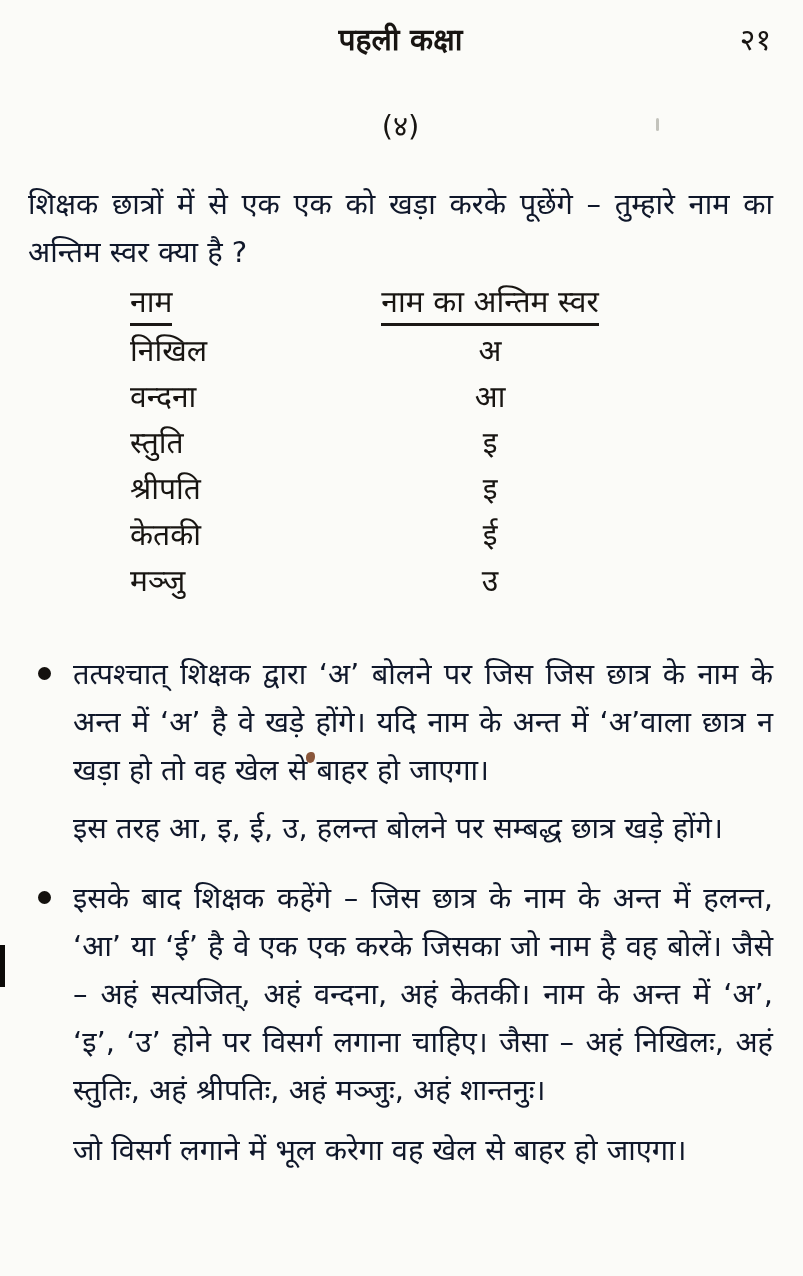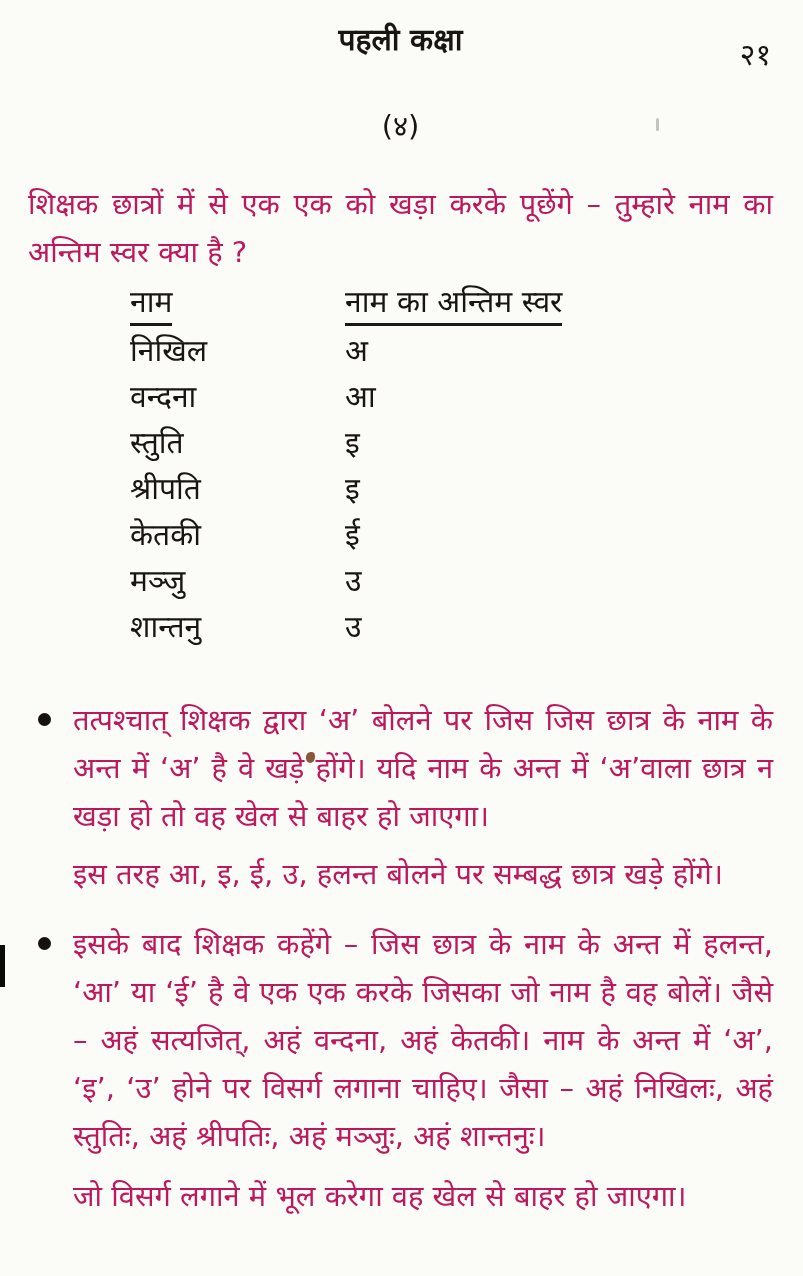--- a/index.html
+++ b/index.html
@@ -24,60 +24,60 @@
     position: relative;
     height: 42px;
     text-align: center;
     font-size: 30px;
     font-weight: 600;
     line-height: 40px;
   }
   .page-number {
     position: absolute;
     right: 2px;
-    top: 15px;
+    top: 0;
     font-weight: 500;
     margin-left: 39px;
   }
   
   .section-heading {
     margin-top: 44px;
     text-align: center;
     font-size: 29px;
     font-weight: 500;
     line-height: 40px;
   }
   
   .para {
     margin: 0;
     font-size: 29px;
     font-weight: 500;
     line-height: 48px;
     text-align: justify;
-    color: #be185d;
+    color: #0f172a;
   }
   .intro { margin-top: 34px; }
   
   .vowel-table {
     border-collapse: collapse;
     margin-top: 4px;
     margin-left: 102px;
     font-size: 30px;
     font-weight: 500;
   }
   .vowel-table th, .vowel-table td {
     padding: 0;
     height: 46px;
     font-weight: 500;
     text-align: left;
     vertical-align: middle;
     white-space: nowrap;
   }
   .vowel-table .c1 { width: 215px; }
-  .vowel-table .c2 { width: 290px; }
+  .vowel-table .c2 { width: 290px; text-align: center; }
   .u {
     display: inline-block;
     border-bottom: 3px solid #1b1815;
     padding-bottom: 2px;
   }
   
   .bullet-row {
     display: flex;
     align-items: flex-start;
   }
@@ -165,24 +165,20 @@
         <td class="c2">इ</td>
       </tr>
       <tr>
         <td class="c1">केतकी</td>
         <td class="c2">ई</td>
       </tr>
       <tr>
         <td class="c1">मञ्जु</td>
         <td class="c2">उ</td>
       </tr>
-      <tr>
-        <td class="c1">शान्तनु</td>
-        <td class="c2">उ</td>
-      </tr>
     </tbody>
   </table>
 
   <div class="bullet-row first">
     <span class="bullet-dot"></span>
     <div class="bullet-content">
       <p class="para">तत्पश्चात् शिक्षक द्वारा ‘अ’ बोलने पर जिस जिस छात्र के नाम के अन्त में ‘अ’ है वे खड़े होंगे। यदि नाम के अन्त में ‘अ’वाला छात्र न खड़ा हो तो वह खेल से बाहर हो जाएगा।</p>
     </div>
   </div>
 

